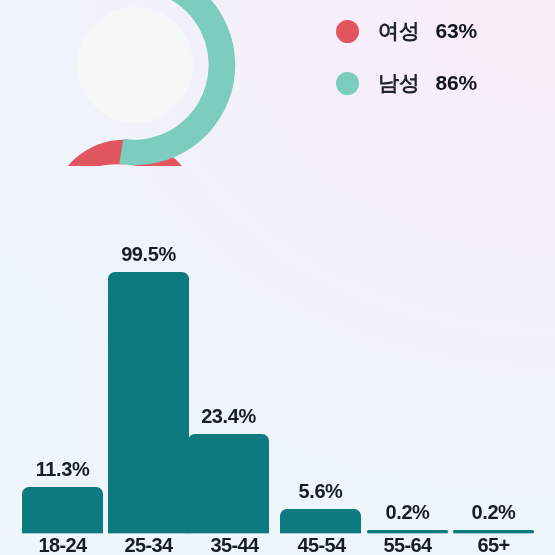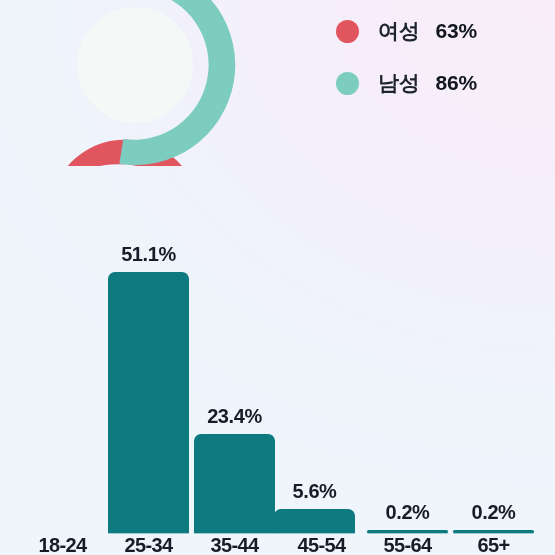--- a/index.html
+++ b/index.html
@@ -148,32 +148,36 @@
     <div class="legend-row">
       <span class="legend-dot" style="background:#7cccc0"></span>
       <span class="legend-label">남성</span>
       <span class="legend-value">86%</span>
     </div>
 
   </div>
 
   <div class="bars">
 
+    <div class="bar-col" style="left:22px;">
+      <span class="bar-label">11.3%</span>
+      <div class="bar-rect" style="height:46px;"></div>
+    </div>
 
     <div class="bar-col" style="left:108px;">
-      <span class="bar-label">51.1%</span>
+      <span class="bar-label">99.5%</span>
       <div class="bar-rect" style="height:261px;"></div>
     </div>
 
-    <div class="bar-col" style="left:194px;">
+    <div class="bar-col" style="left:188px;">
       <span class="bar-label">23.4%</span>
       <div class="bar-rect" style="height:99px;"></div>
     </div>
 
-    <div class="bar-col" style="left:274px;">
+    <div class="bar-col" style="left:280px;">
       <span class="bar-label">5.6%</span>
       <div class="bar-rect" style="height:24px;"></div>
     </div>
 
     <div class="bar-col" style="left:367px;">
       <span class="bar-label">0.2%</span>
       <div class="bar-rect flat"></div>
     </div>
 
     <div class="bar-col" style="left:453px;">

